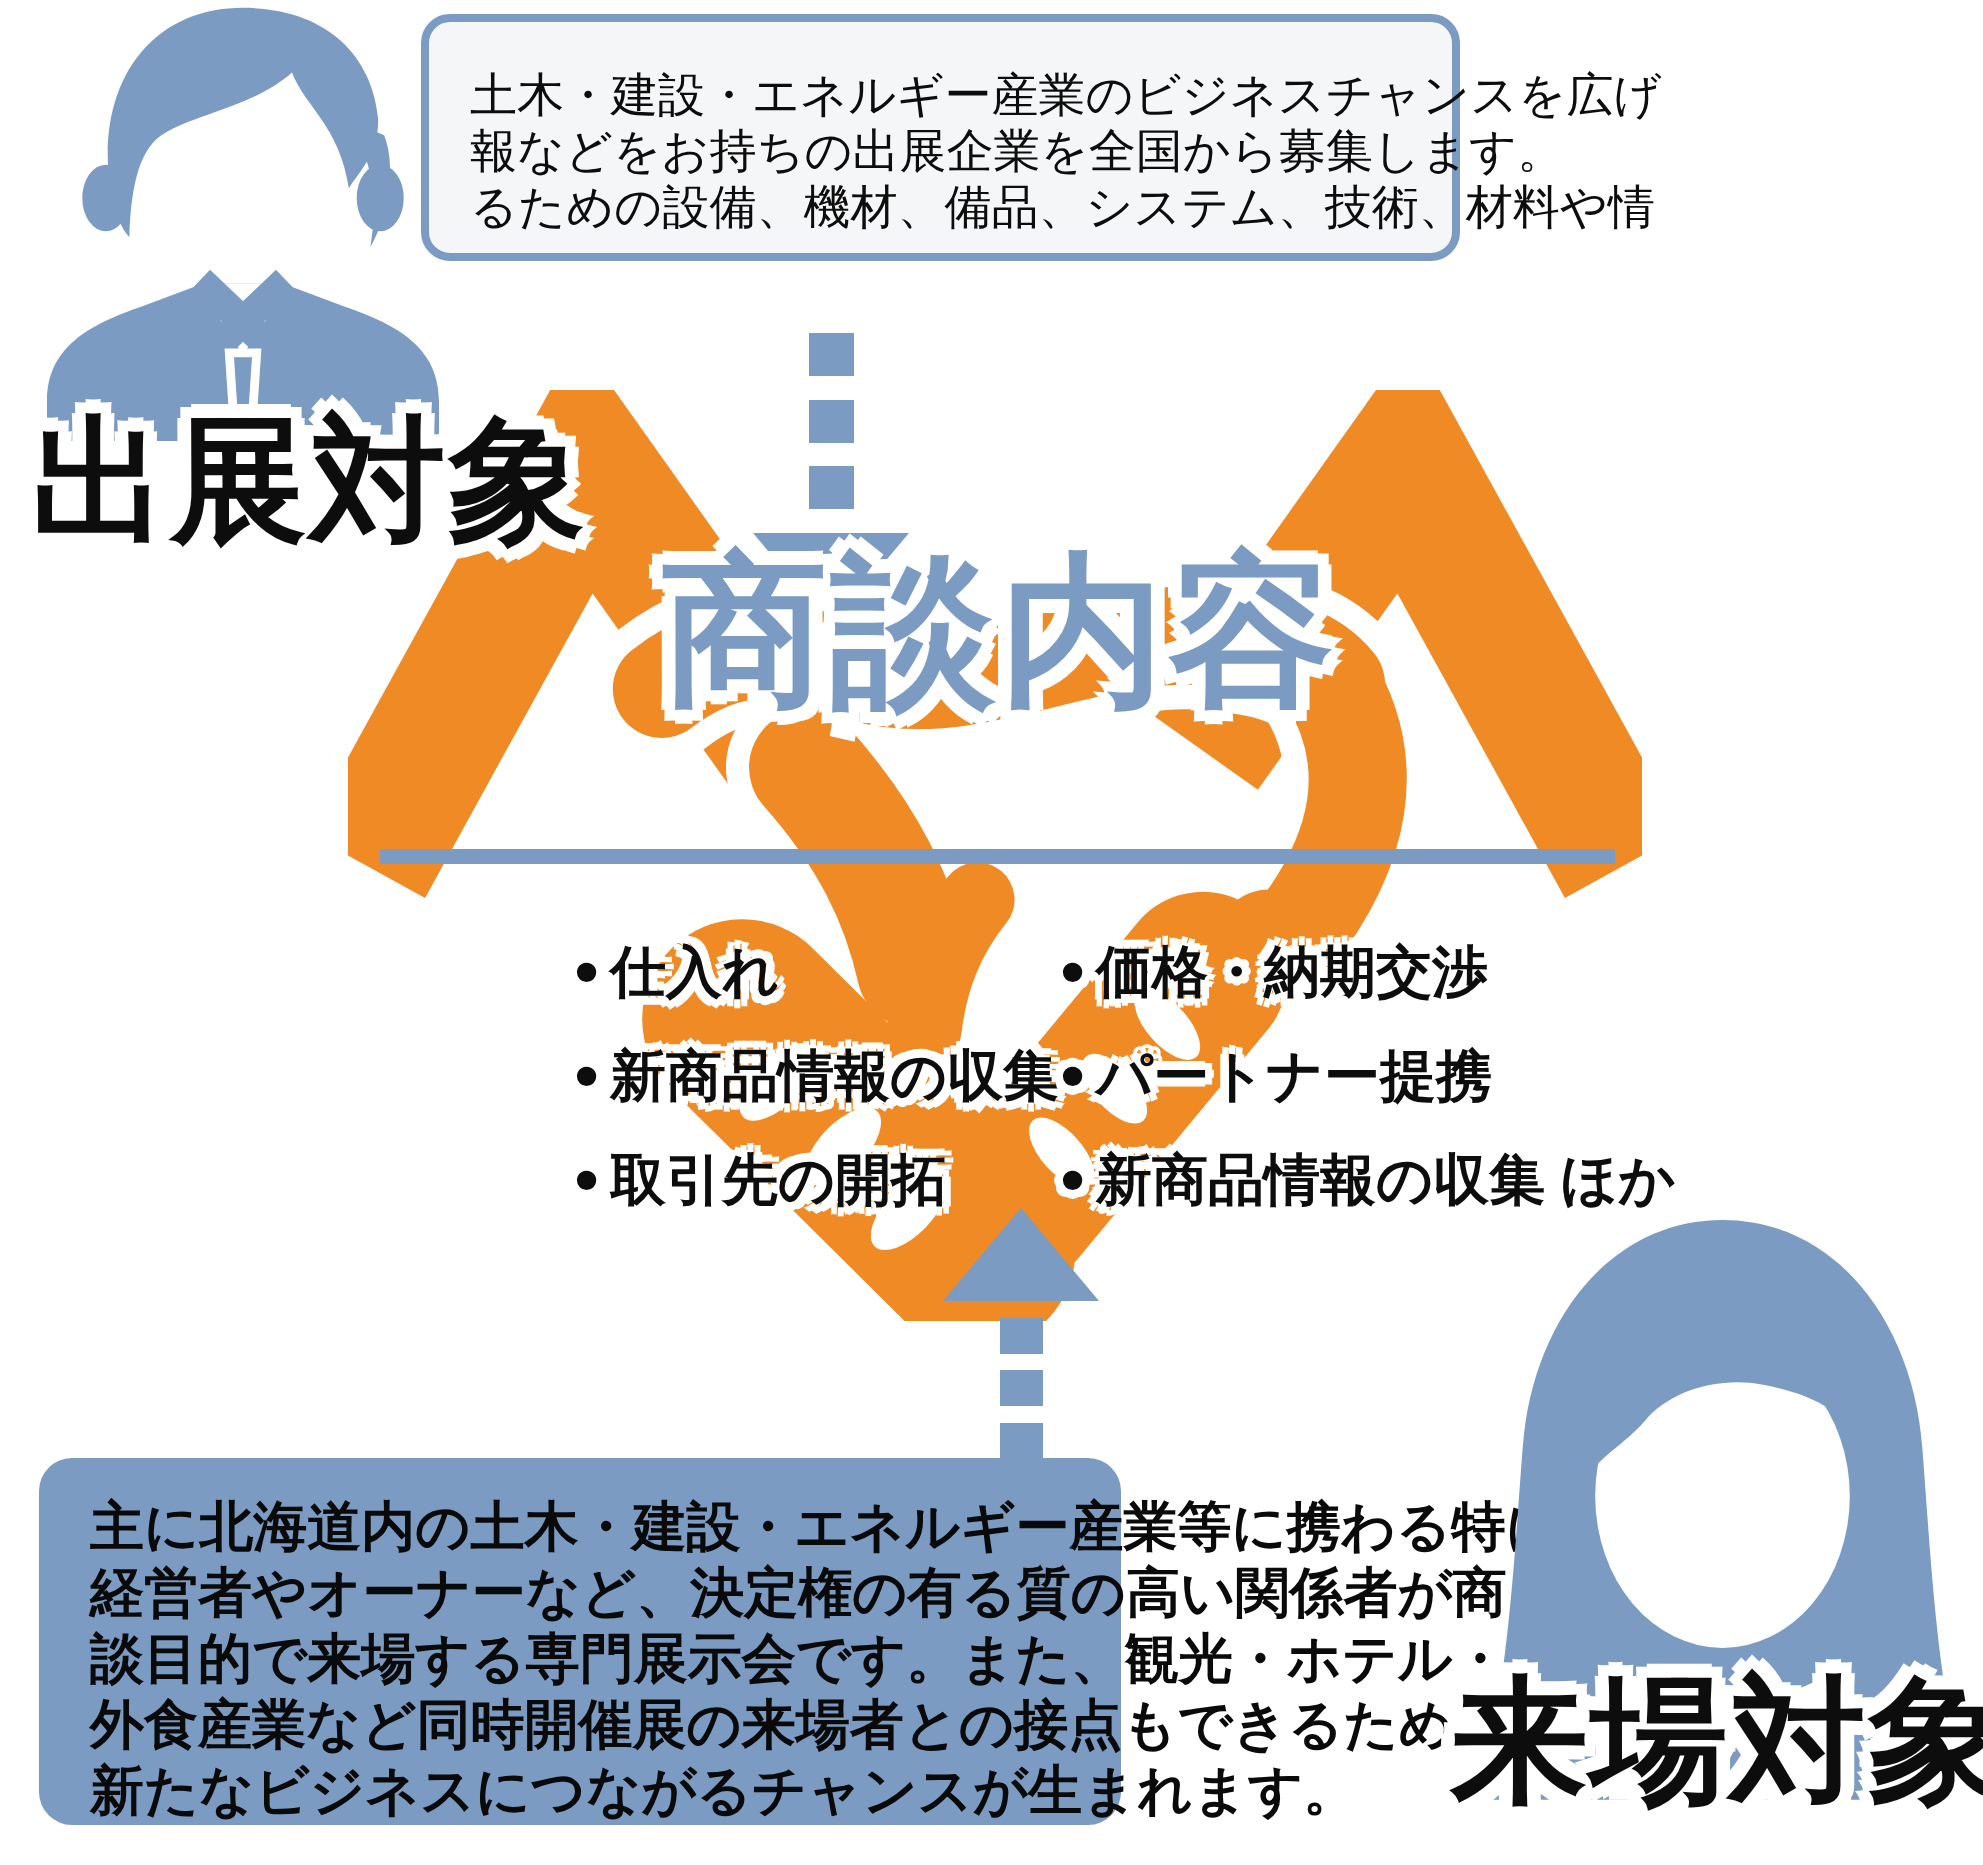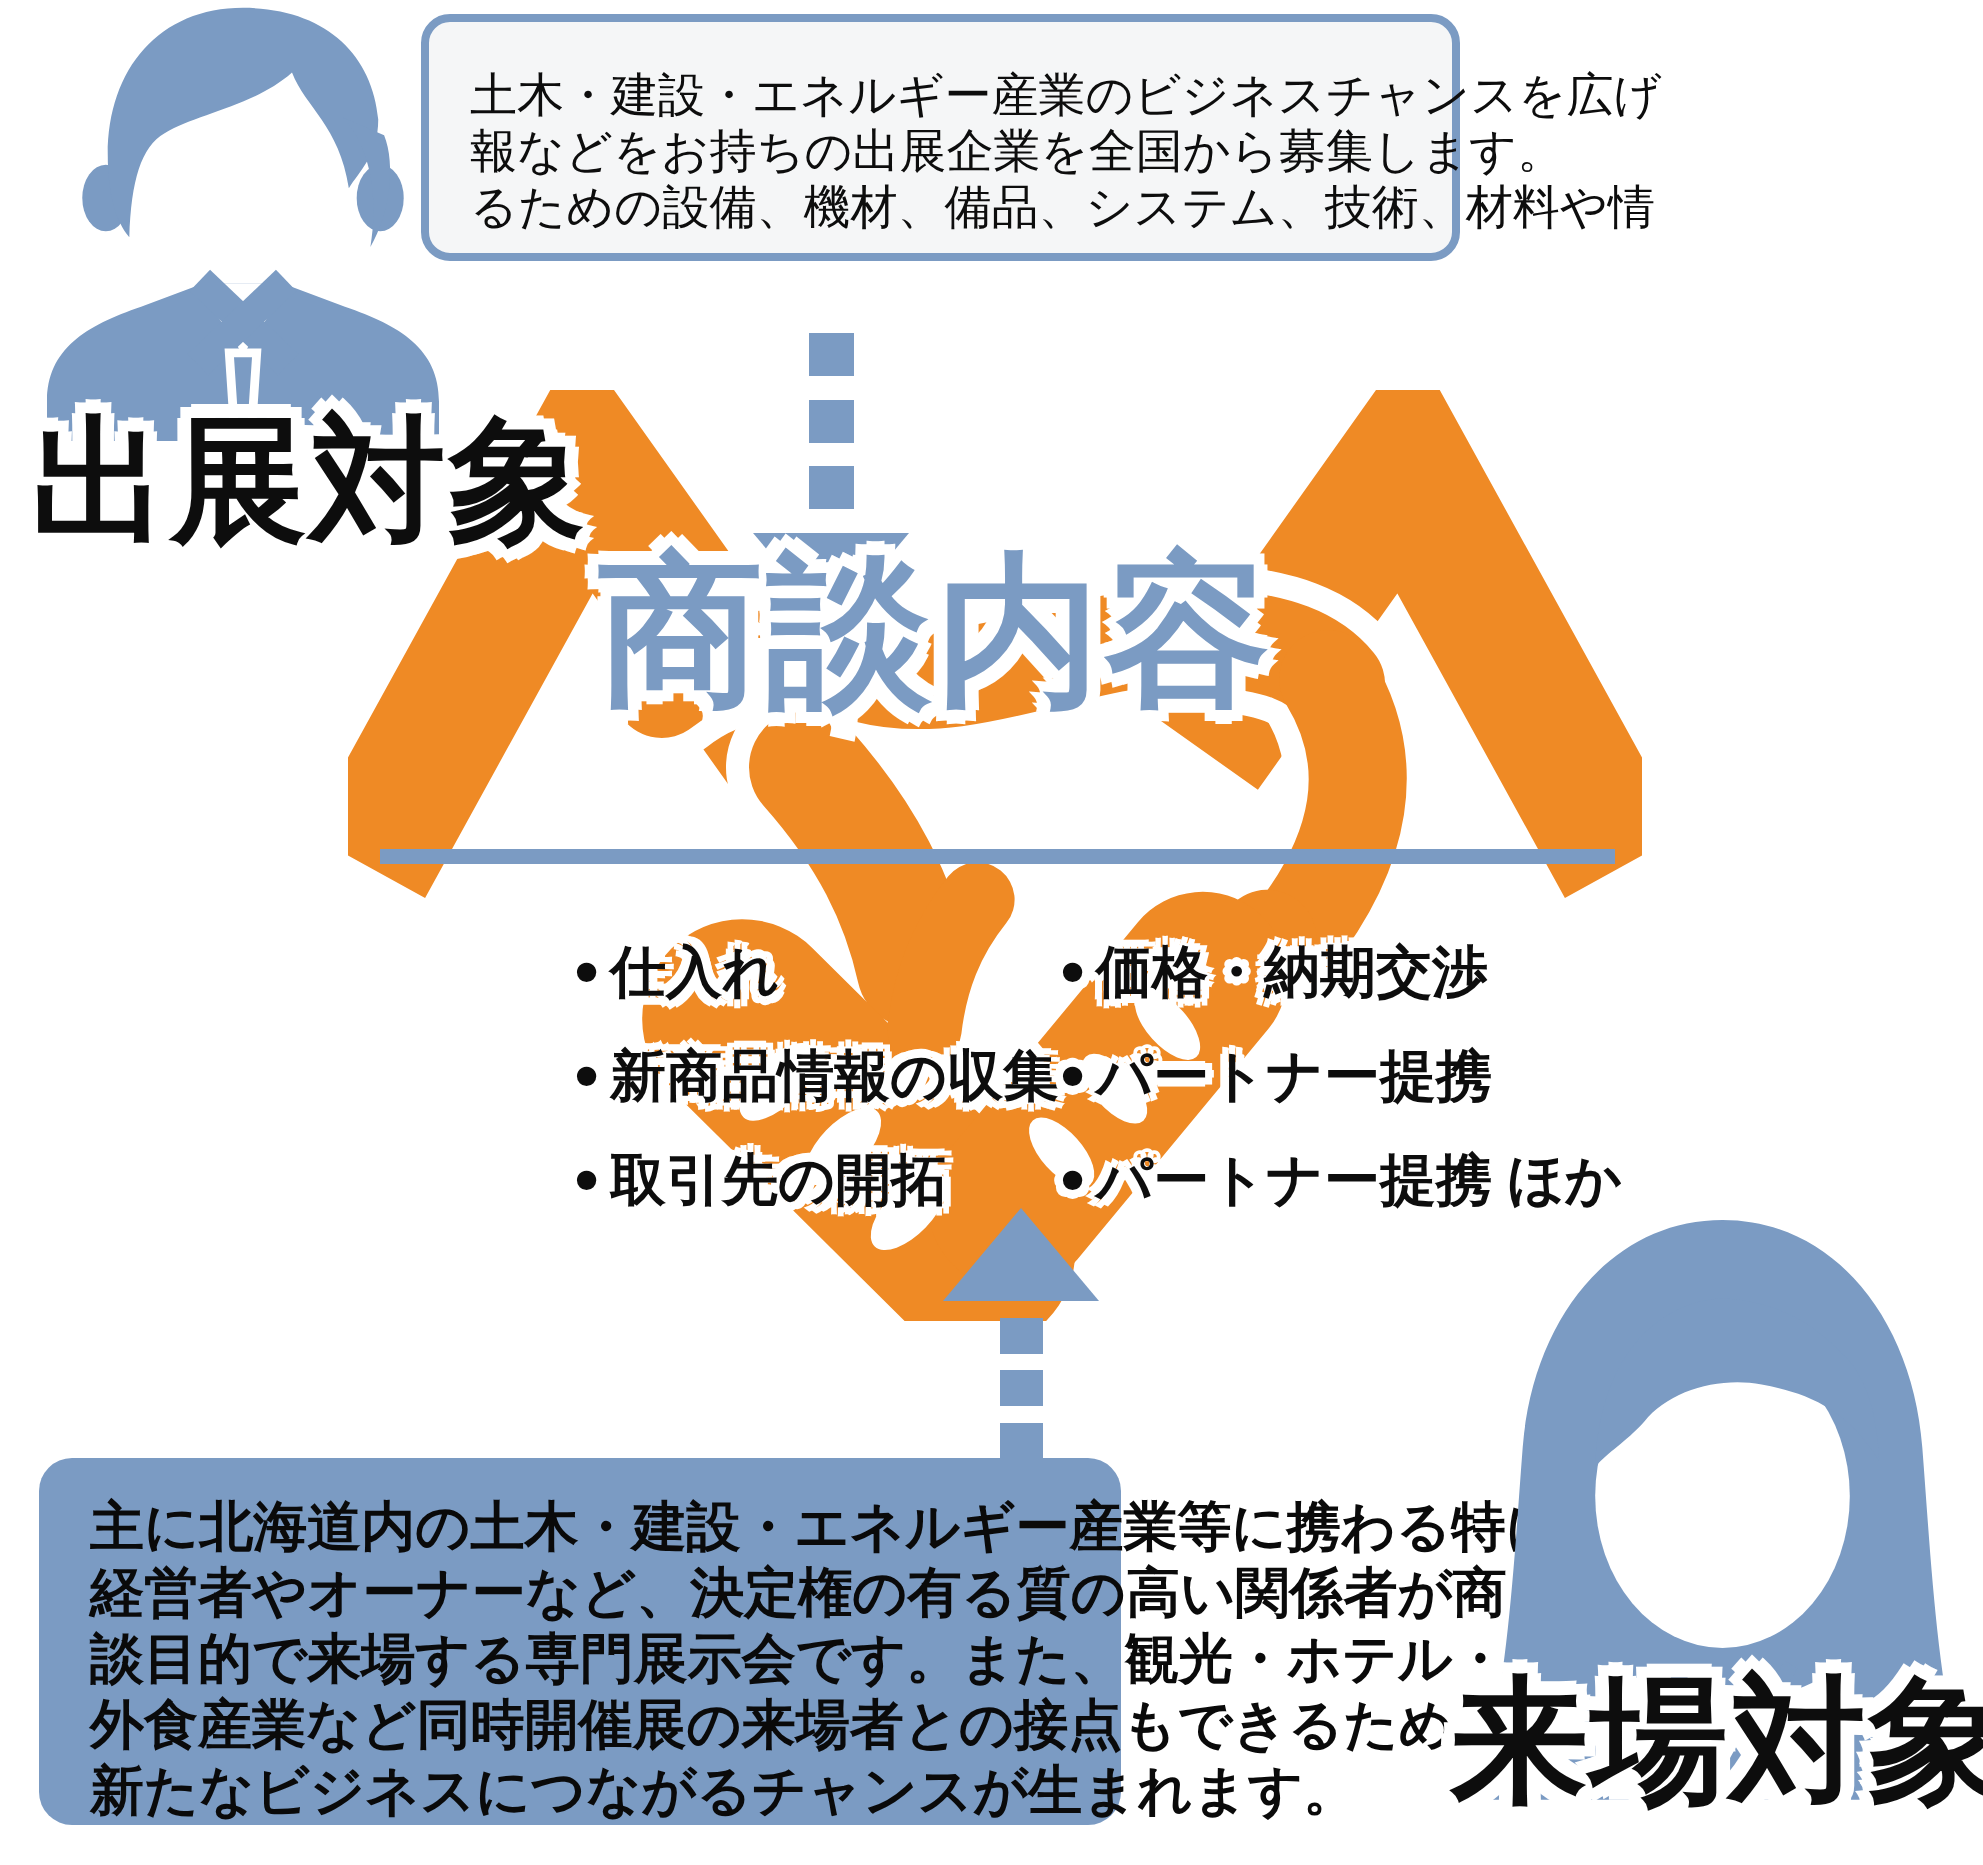--- a/index.html
+++ b/index.html
@@ -34,21 +34,21 @@
   .down-arrow{left:753px;top:333px;z-index:1;}
   .down-arrow .dash{margin-bottom:23.5px;}
   .head-down{width:0;height:0;border-left:78px solid transparent;border-right:78px solid transparent;border-top:93px solid #7b9bc3;}
   .up-arrow{left:943px;top:1208px;z-index:3;}
   .up-arrow .dash{margin-top:16.7px;width:43px;height:36px;}
   .head-up{width:0;height:0;border-left:78px solid transparent;border-right:78px solid transparent;border-bottom:93px solid #7b9bc3;}
 
   
   .handshake{left:348px;top:390px;width:1294px;height:931px;z-index:2;}
   .negotiation-title{
-    left:598px;top:549px;width:804px;text-align:left;z-index:4;
+    left:598px;top:549px;width:804px;text-align:center;z-index:4;
     font-size:165px;font-weight:900;color:#7b9bc3;letter-spacing:3.9px;line-height:1;
     text-shadow:
       -10.8px -10.8px 0 #fff, 10.8px -10.8px 0 #fff, -10.8px 10.8px 0 #fff, 10.8px 10.8px 0 #fff,
       -13.7px 0 0 #fff, 13.7px 0 0 #fff, 0 -13.7px 0 #fff, 0 13.7px 0 #fff;
   }
   .divider{left:380px;top:849px;width:1235px;height:14.7px;background:#7b9bc3;z-index:4;}
 
   .bullet-col{z-index:4;}
   .bullet-col .item{
     font-size:56px;font-weight:800;color:#0d0d0d;line-height:102px;white-space:nowrap;
@@ -159,21 +159,21 @@
   <div class="abs divider"></div>
 
   <div class="abs bullet-col bullets-left">
     <div class="item"><span class="dot">●</span><span>仕入れ</span></div>
     <div class="item"><span class="dot">●</span><span>新商品情報の収集</span></div>
     <div class="item"><span class="dot">●</span><span>取引先の開拓</span></div>
   </div>
   <div class="abs bullet-col bullets-right">
     <div class="item"><span class="dot">●</span><span>価格・納期交渉</span></div>
     <div class="item"><span class="dot">●</span><span>パートナー提携</span></div>
-    <div class="item"><span class="dot">●</span><span>パートナー提携 ほか</span></div>
+    <div class="item"><span class="dot">●</span><span>新商品情報の収集 ほか</span></div>
   </div>
 
   <div class="abs arrow up-arrow">
     <div class="head-up"></div>
     <div class="dash"></div>
     <div class="dash"></div>
     <div class="dash"></div>
   </div>
 
   <div class="abs visitor-box">

